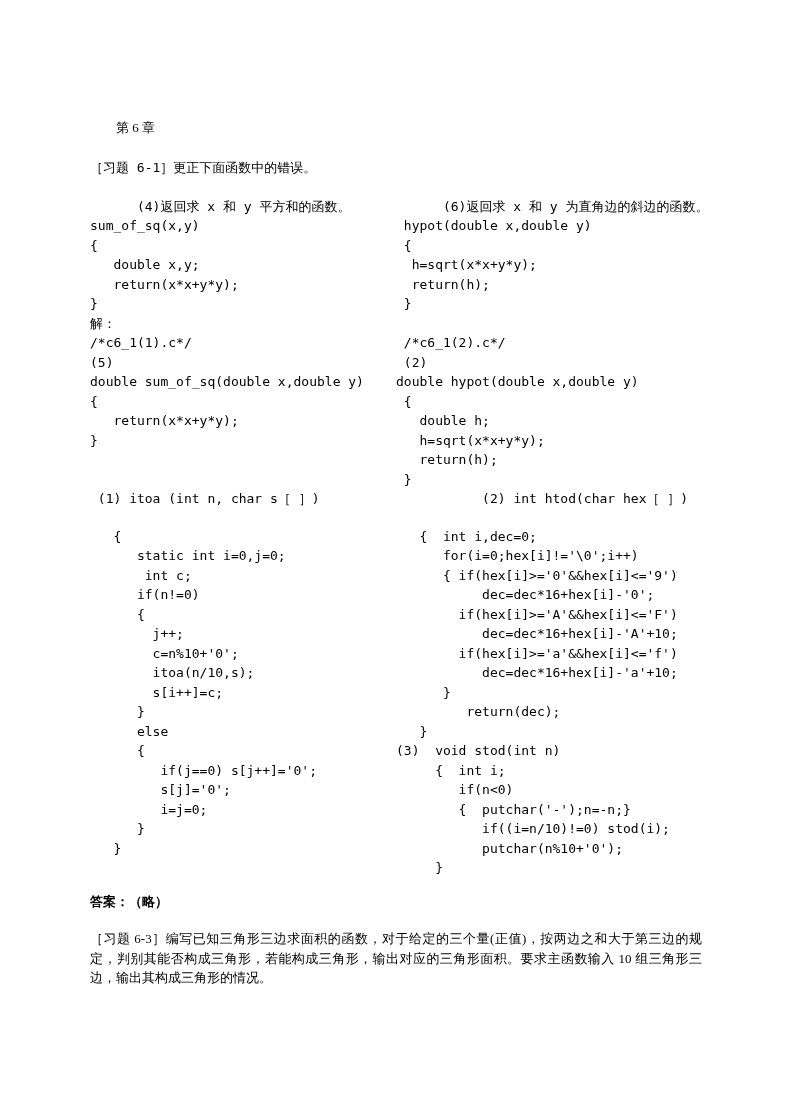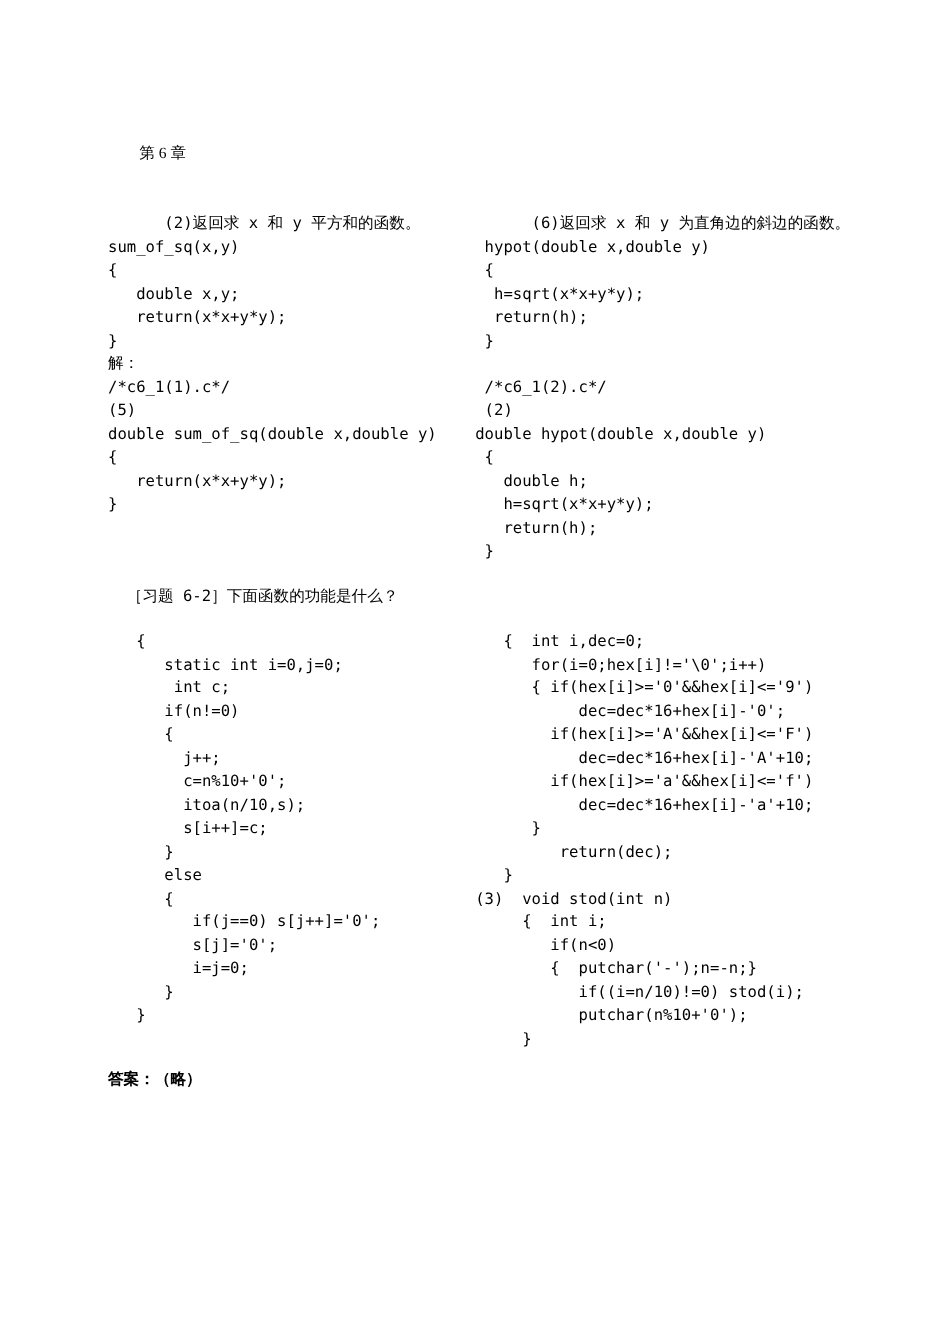--- a/index.html
+++ b/index.html
@@ -46,24 +46,25 @@
     margin-top: 18px;
   }
 </style>
 </head>
 <body>
 
 <div class="page">
 
   <div class="chapter">第 6 章</div>
 
+  <div class="block">［习题 6-1］更正下面函数中的错误。</div>
 
   <div class="two-col">
     <div class="col">
-      <span>(2)返回求 x 和 y 平方和的函数。</span>
+      <span>(4)返回求 x 和 y 平方和的函数。</span>
 <span>sum_of_sq(x,y)
 {
    double x,y;
    return(x*x+y*y);
 }
 解：
 /*c6_1(1).c*/
 (5)
 double sum_of_sq(double x,double y)
 {
@@ -80,22 +81,25 @@
  /*c6_1(2).c*/
  (2)
 double hypot(double x,double y)
  {
    double h;
    h=sqrt(x*x+y*y);
    return(h);
  }</span></div>
   </div>
 
-  <div class="block sp">  ［习题 6-2］下面函数的功能是什么？</div>
 
+  <div class="two-col">
+    <div class="col"> (1) itoa (int n, char s［ ］)</div>
+    <div class="col2">           (2) int htod(char hex［ ］)</div>
+  </div>
 
   <div class="two-col" style="margin-top:18px;">
     <div class="col">   {
       static int i=0,j=0;
        int c;
       if(n!=0)
       {
         j++;
         c=n%10+'0';
         itoa(n/10,s);
@@ -123,15 +127,16 @@
      {  int i;
         if(n&lt;0)
         {  putchar('-');n=-n;}
            if((i=n/10)!=0) stod(i);
            putchar(n%10+'0');
      }</div>
   </div>
 
   <div class="block" style="margin-top:14px;font-weight:bold;">答案：（略）</div>
 
+  <div class="para" style="text-align:justify;">  ［习题 6-3］编写已知三角形三边求面积的函数，对于给定的三个量(正值)，按两边之和大于第三边的规定，判别其能否构成三角形，若能构成三角形，输出对应的三角形面积。要求主函数输入 10 组三角形三边，输出其构成三角形的情况。</div>
 
 
 </div>
 
 </body></html>

